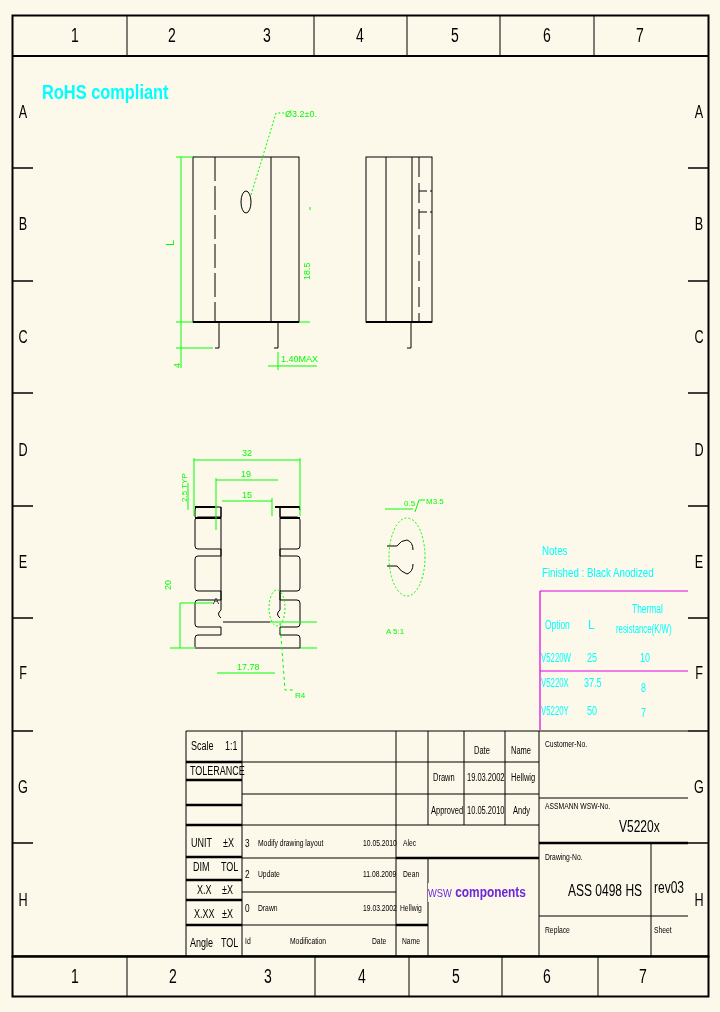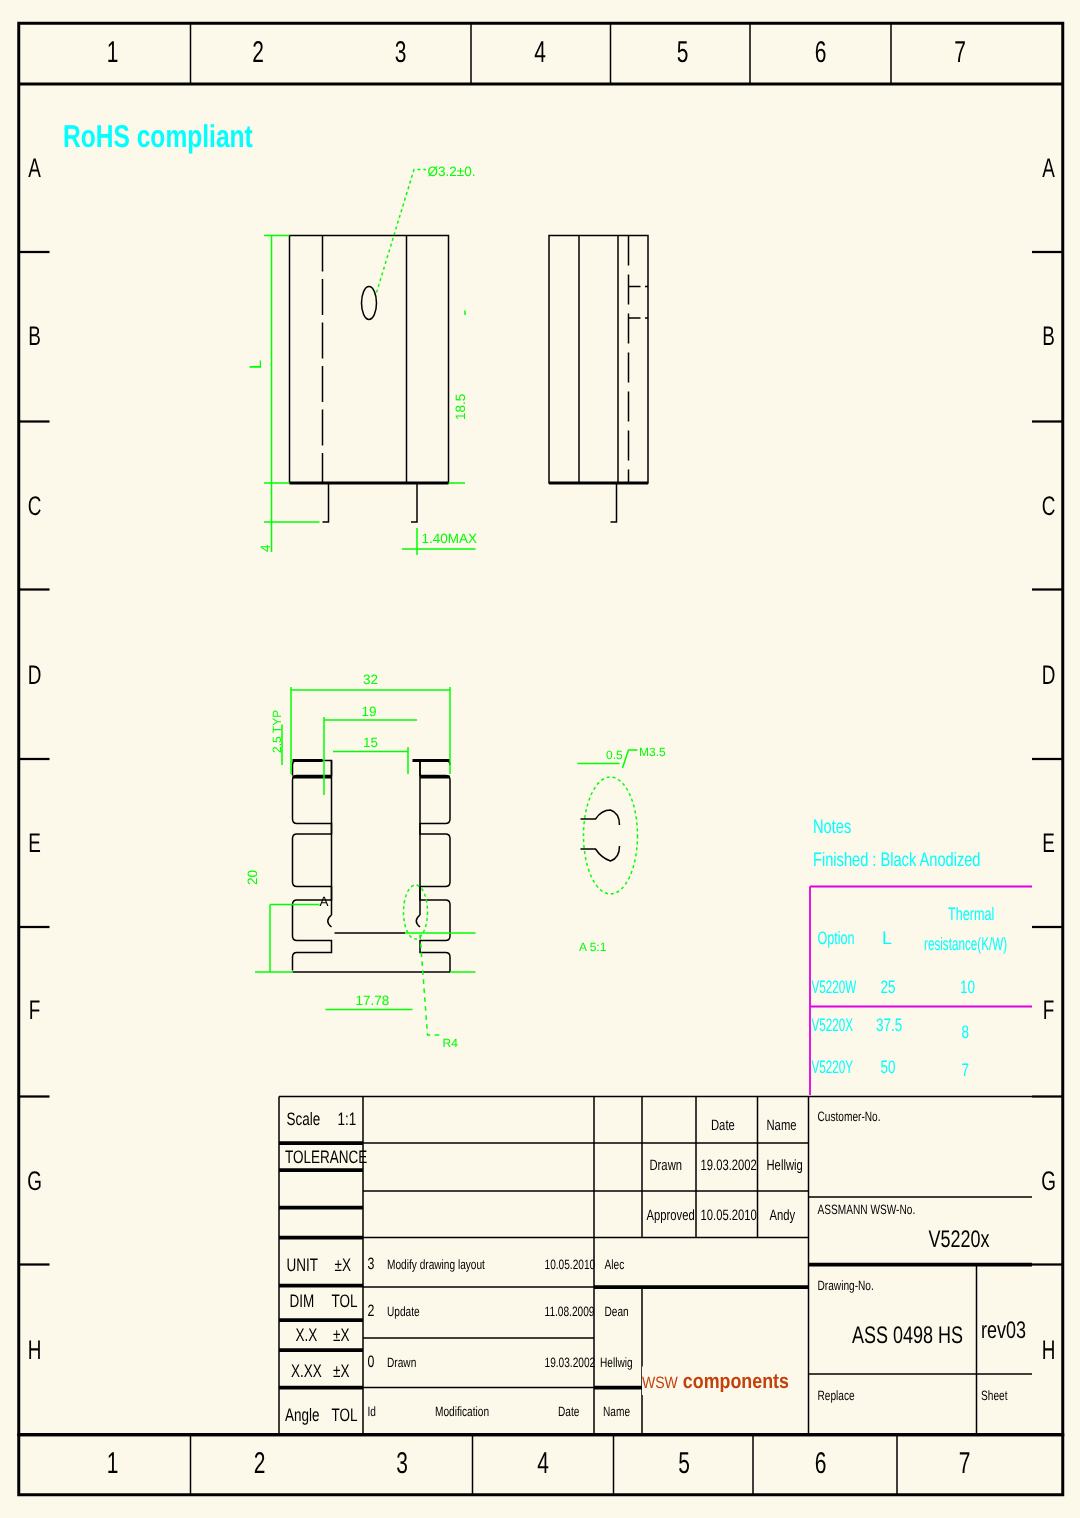--- a/index.html
+++ b/index.html
@@ -292,21 +292,21 @@
 <div class="cell" style="left:258px;top:903px;font-size:9px;">Drawn</div>
 <div class="cell" style="left:363px;top:903px;font-size:9px;">19.03.2002</div>
 <div class="cell" style="left:400px;top:903px;font-size:9px;">Hellwig</div>
 
 <div class="cell" style="left:245px;top:936px;font-size:9px;">Id</div>
 <div class="cell" style="left:290px;top:936px;font-size:9px;">Modification</div>
 <div class="cell" style="left:372px;top:936px;font-size:9px;">Date</div>
 <div class="cell" style="left:402px;top:936px;font-size:9px;">Name</div>
 
 <div class="abs" style="left:428px;top:869px;width:110px;height:50px;">
-  <div style="position:absolute;left:0;top:42px;width:110px;height:19px;background:#fcf8ea;color:#c2410c;font-size:14px;font-weight:bold;white-space:nowrap;line-height:18px;text-align:right;">
+  <div style="position:absolute;left:0;top:14px;width:110px;height:19px;background:#fcf8ea;color:#6d28d9;font-size:14px;font-weight:bold;white-space:nowrap;line-height:18px;text-align:right;">
     <span style="display:inline-block;transform:scaleX(0.85);transform-origin:left center;"><span style="font-weight:normal;font-size:11px;">WSW</span> <span>components</span></span>
   </div>
 </div>
 
 <div class="cell" style="left:545px;top:739px;font-size:9px;">Customer-No.</div>
 <div class="cell" style="left:545px;top:801px;font-size:9px;">ASSMANN WSW-No.</div>
 <div class="cell" style="left:619px;top:818px;font-size:16px;">V5220x</div>
 <div class="cell" style="left:545px;top:852px;font-size:9px;">Drawing-No.</div>
 <div class="cell" style="left:568px;top:882px;font-size:16px;">ASS 0498 HS</div>
 <div class="cell" style="left:654px;top:879px;font-size:16px;">rev03</div>

